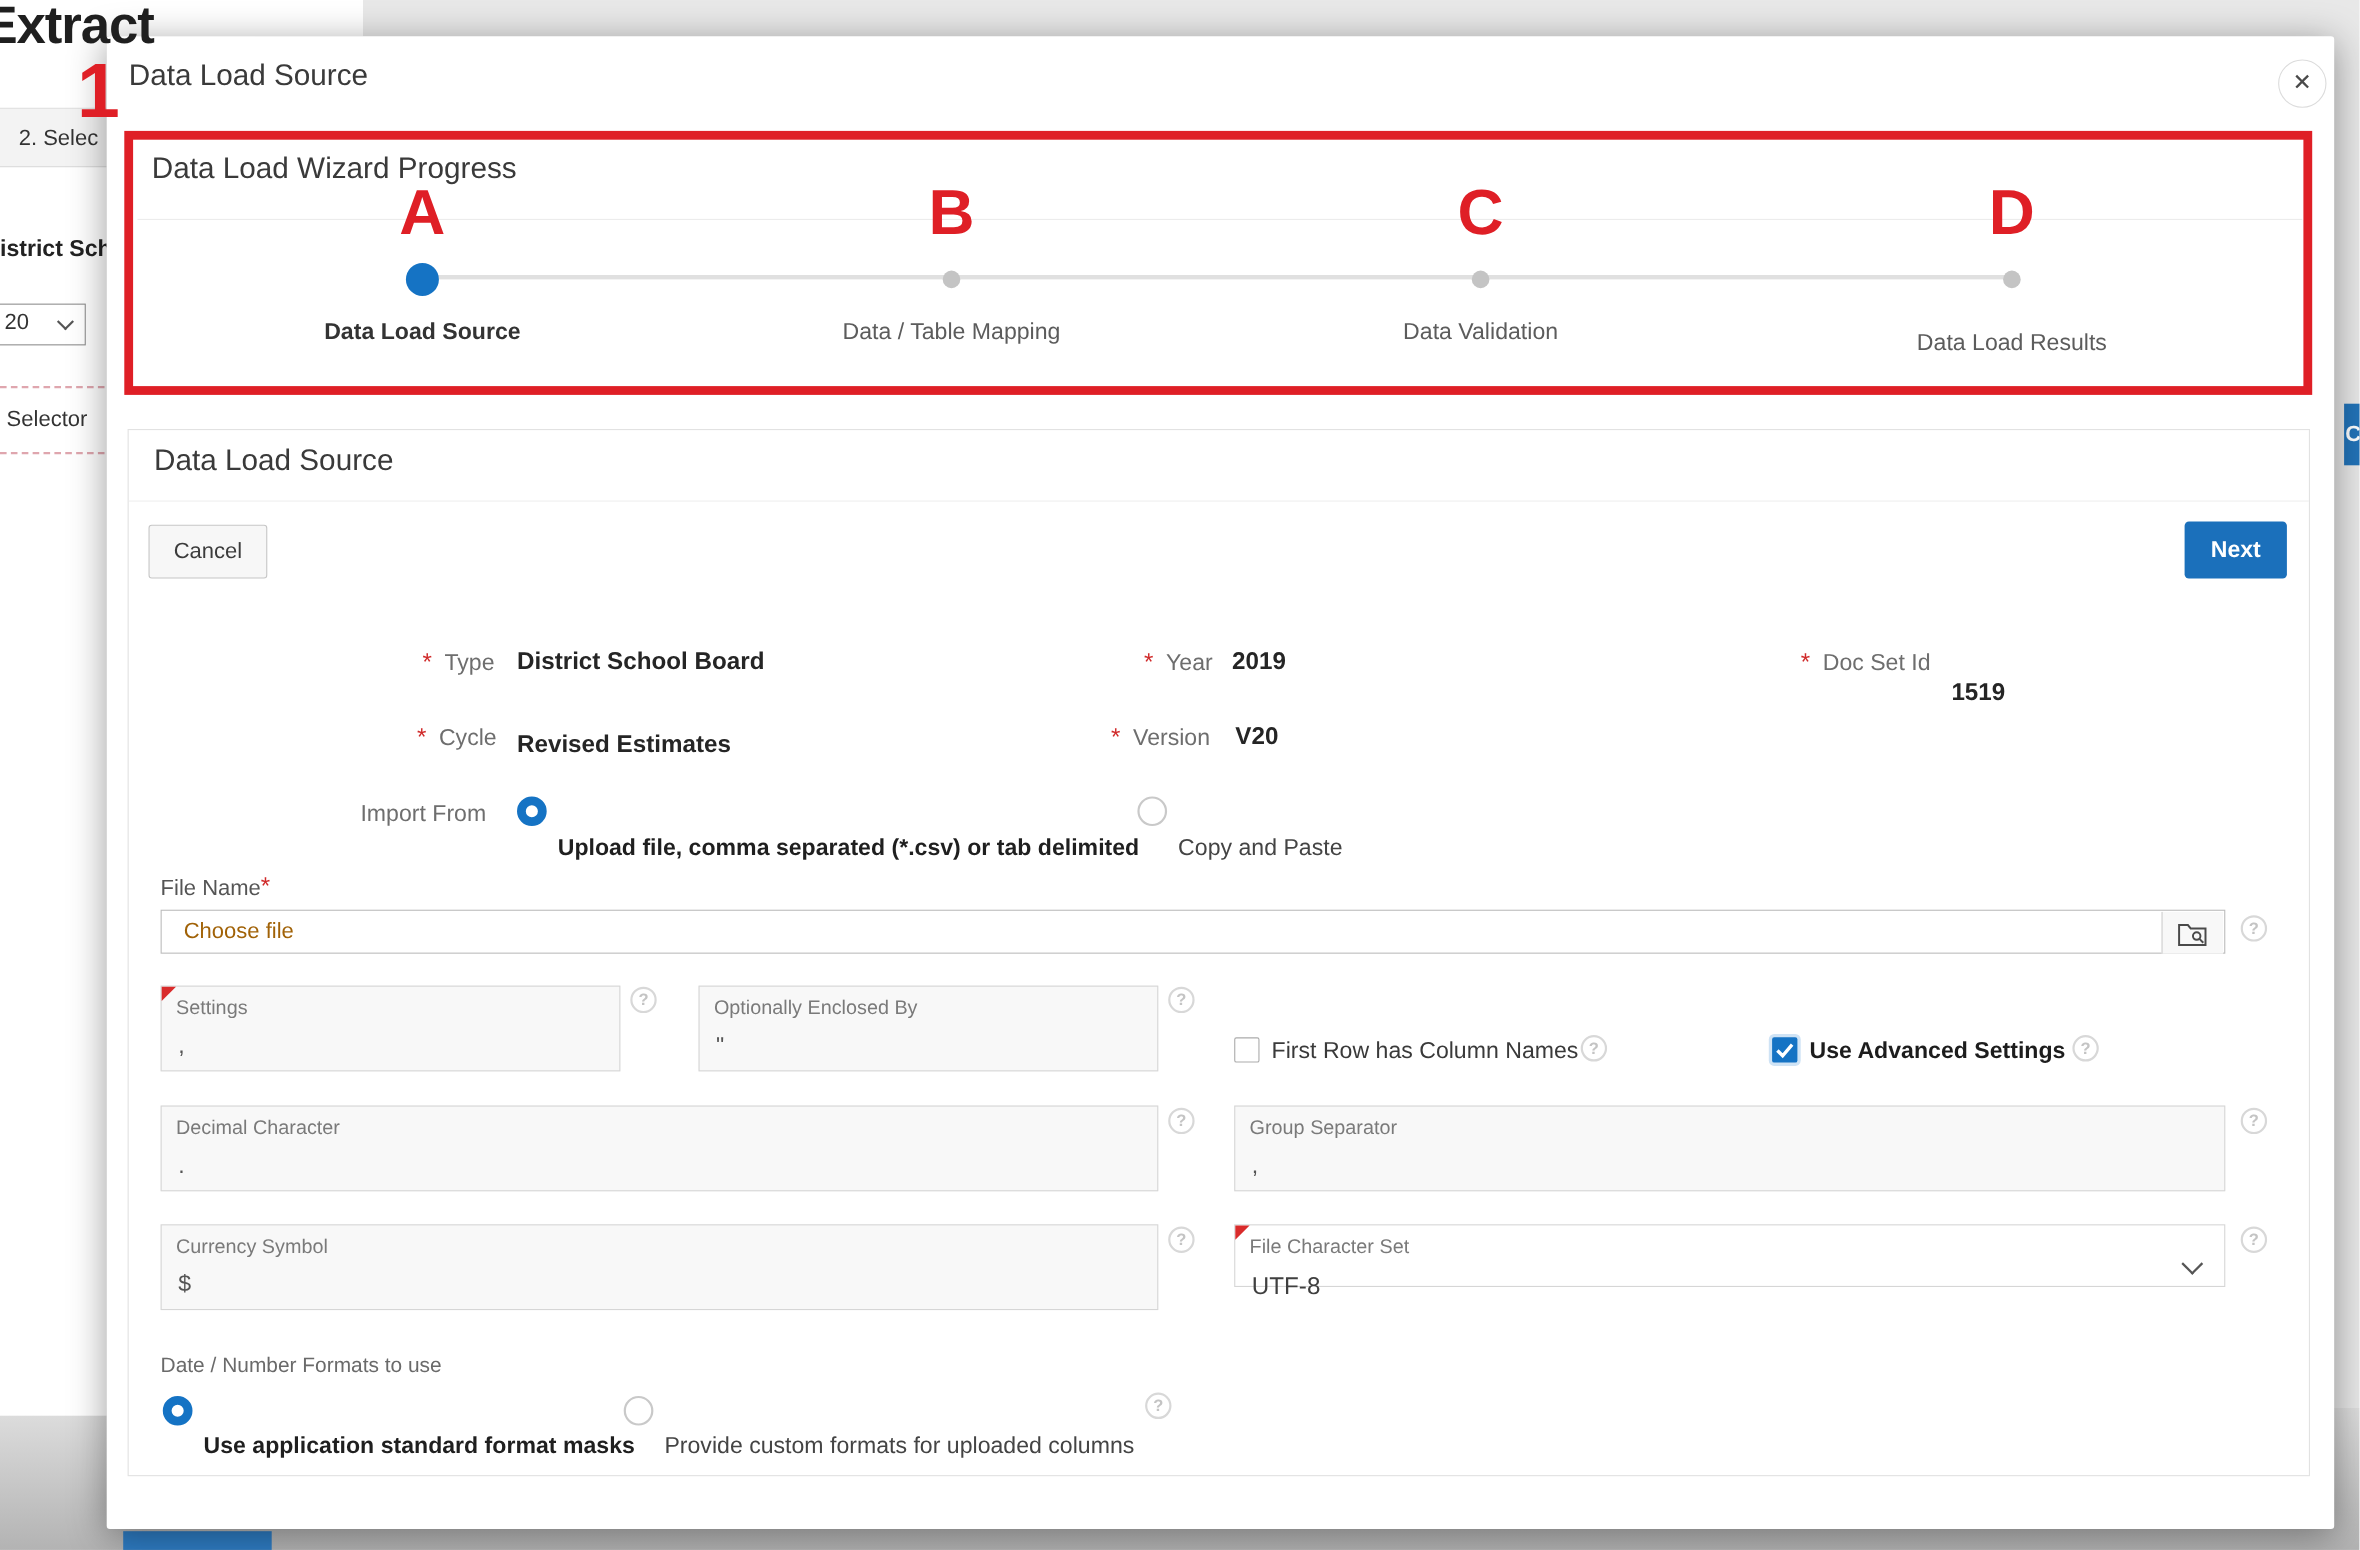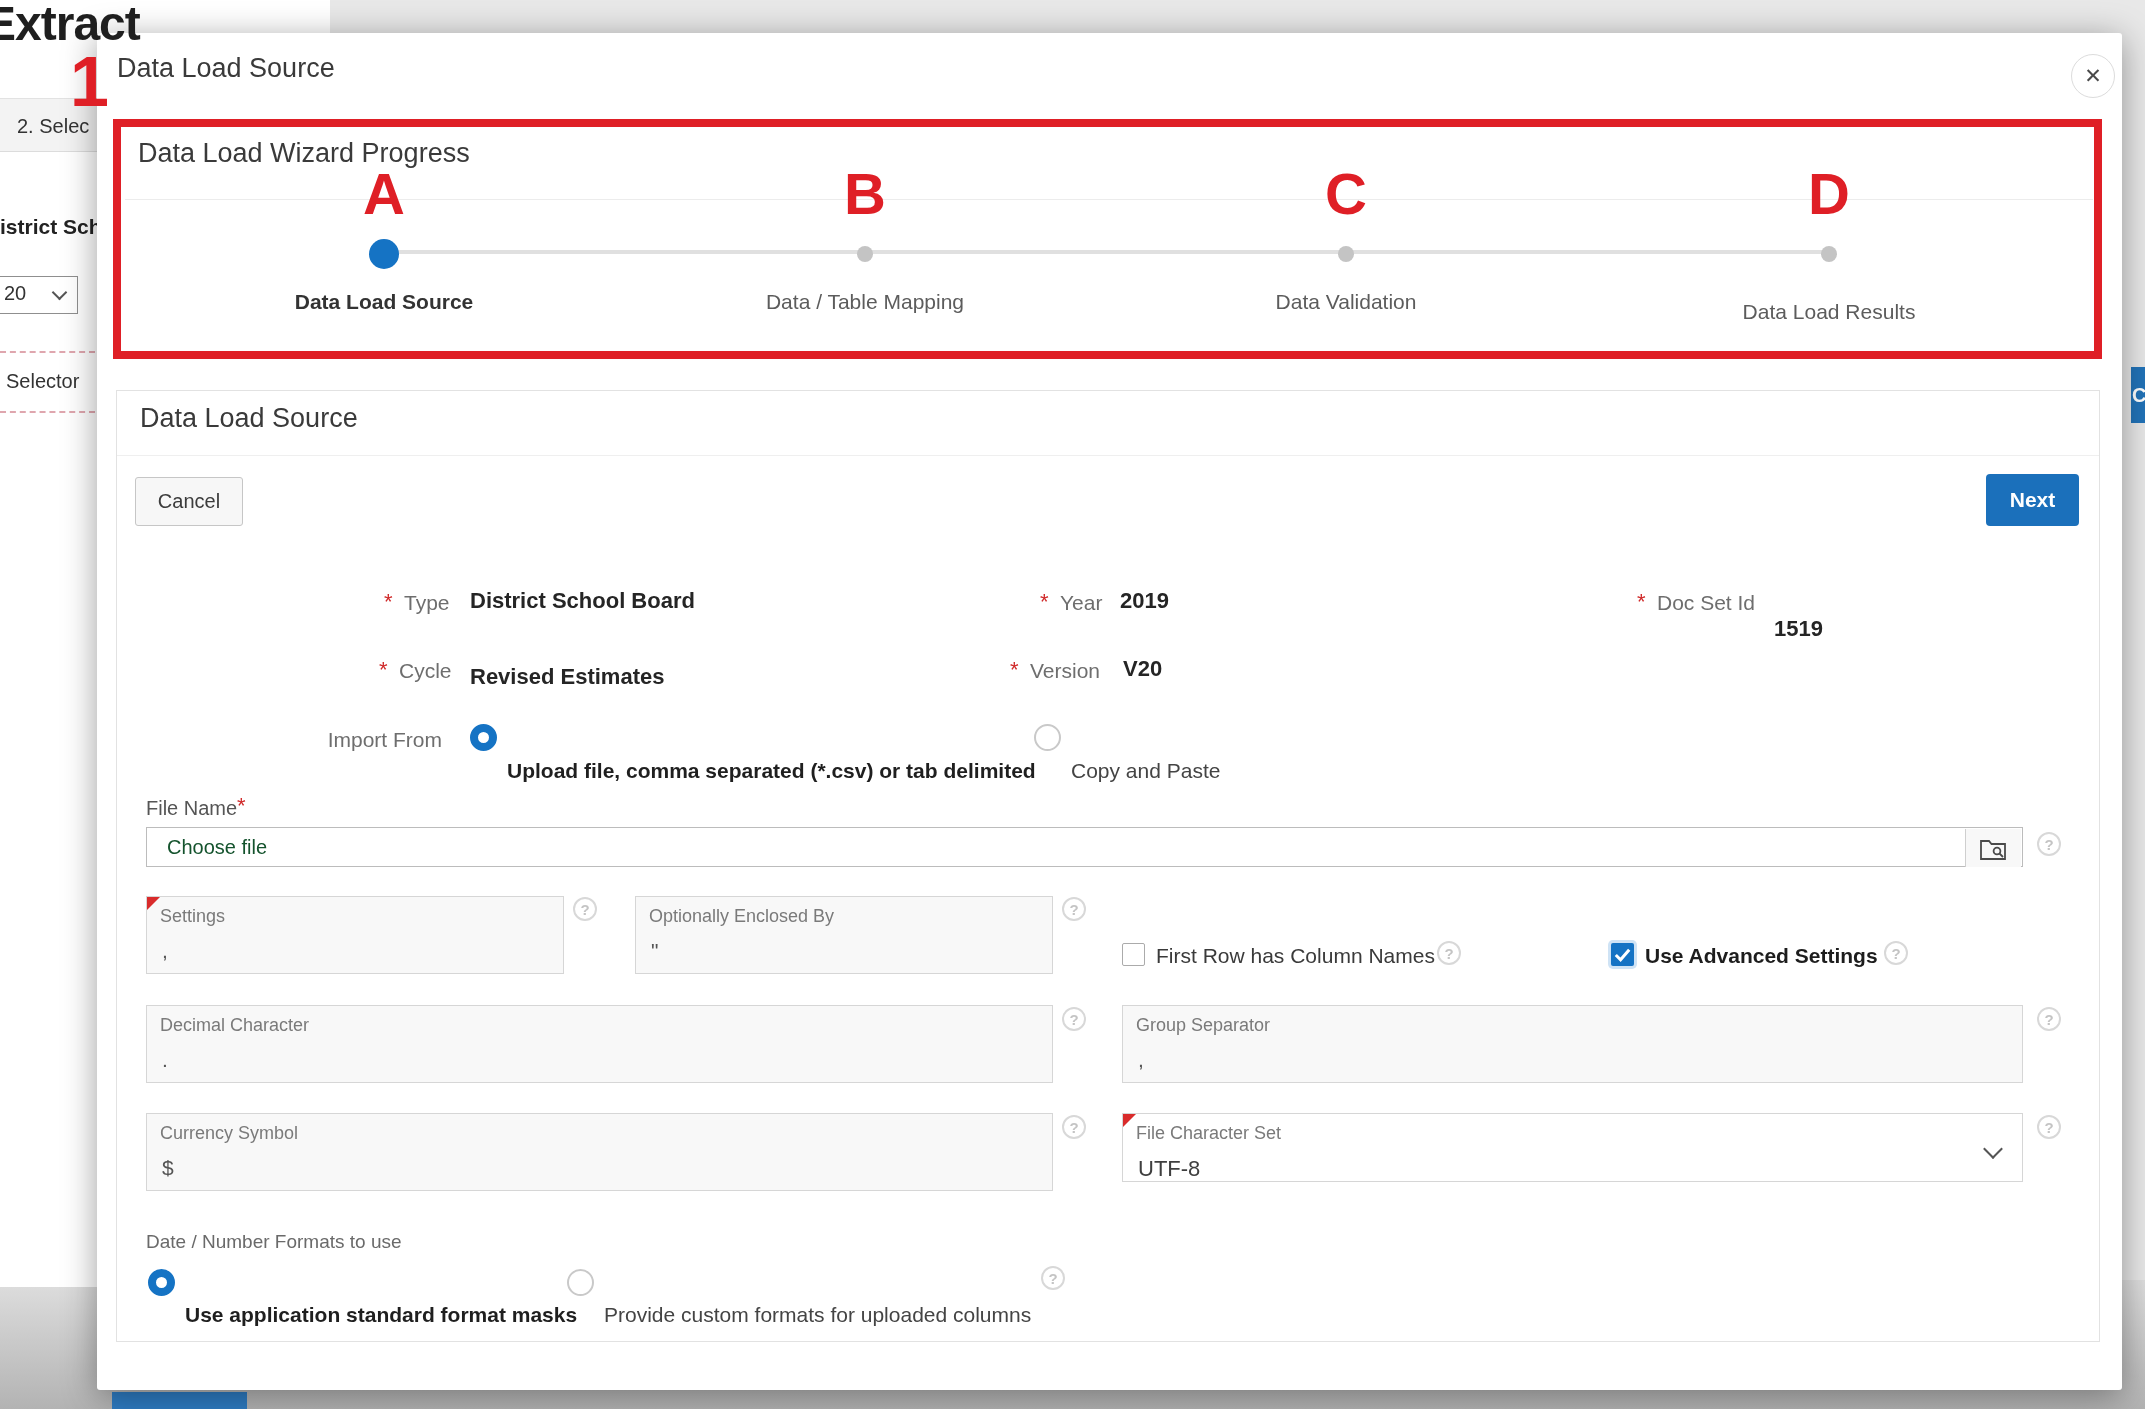--- a/index.html
+++ b/index.html
@@ -68,21 +68,21 @@
   .radio-label.bold{font-weight:bold;color:#1f1f1f;}
   .checkbox{width:23px;height:23px;border-radius:2px;box-sizing:border-box;cursor:pointer;}
   .checkbox.unchecked{border:1px solid #ababab;background:#fff;}
   .checkbox.checked{background:var(--accent,#1573c4);box-shadow:0 0 0 3px #cfe3f5;}
   .cb-label{font-size:21px;color:#3a3a3a;}
   .cb-label.bold{font-weight:bold;color:#1d1d1d;}
 
   
   #filename-label{font-size:20px;color:#555;}
   #filename-input{left:146px;top:827px;width:1877px;height:40px;border:1px solid #bcbcbc;background:#fff;box-sizing:border-box;cursor:text;}
-  #filename-placeholder{position:absolute;left:20px;top:8px;font-size:20px;color:#14532d;}
+  #filename-placeholder{position:absolute;left:20px;top:8px;font-size:20px;color:#a16207;}
   #browse-btn{position:absolute;right:1px;top:1px;width:55px;height:38px;background:#f8f8f8;border-left:1px solid #cfcfcf;cursor:pointer;}
   #browse-btn svg{position:absolute;left:13px;top:6px;}
 
   .setting-box{background:#f8f8f8;border:1px solid #d6d6d6;box-sizing:border-box;cursor:text;}
   .setting-box.white{background:#fff;}
   .sb-label{position:absolute;left:13px;top:9px;font-size:18px;color:#7a7a7a;}
   .sb-value{position:absolute;left:15px;top:42px;font-size:21px;color:#555;}
   .sb-value.big{font-size:22px;color:#3f3f3f;}
   .red-corner{position:absolute;left:0;top:0;width:0;height:0;border-top:13px solid #d92b2b;border-right:13px solid transparent;}
 
@@ -224,21 +224,21 @@
     <span class="sb-value">,</span>
   </div>
   <span class="abs hlp" style="left:2037px;top:1007px;">?</span>
 
   <div class="abs setting-box" style="left:146px;top:1113px;width:907px;height:78px;">
     <span class="sb-label">Currency Symbol</span>
     <span class="sb-value">$</span>
   </div>
   <span class="abs hlp" style="left:1062px;top:1115px;">?</span>
 
-  <div class="abs setting-box white" style="left:1122px;top:1113px;width:901px;height:69px;">
+  <div class="abs setting-box white" style="left:1122px;top:1113px;width:901px;height:57px;">
     <span class="red-corner"></span>
     <span class="sb-label">File Character Set</span>
     <span class="sb-value big">UTF-8</span>
     <span class="chev" style="position:absolute;right:22px;top:28px;"></span>
   </div>
   <span class="abs hlp" style="left:2037px;top:1115px;">?</span>
 
   <div class="abs" id="formats-label">Date / Number Formats to use</div>
   <span class="abs radio sel" style="left:148px;top:1269px;"></span>
   <span class="abs radio-label bold" style="left:185px;top:1271px;">Use application standard format masks</span>

